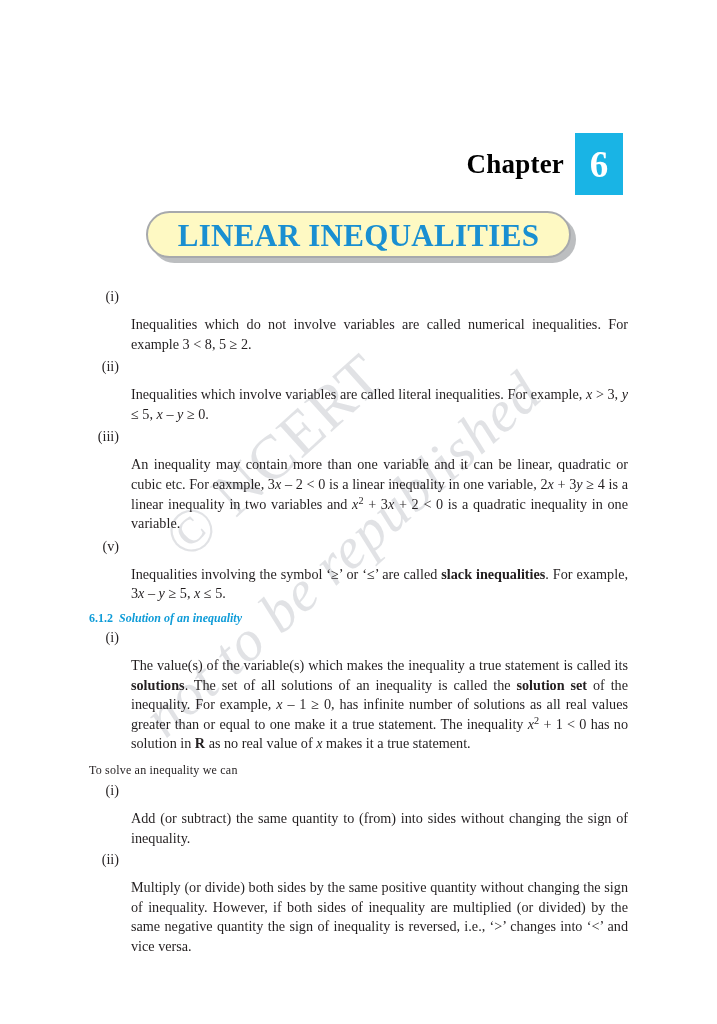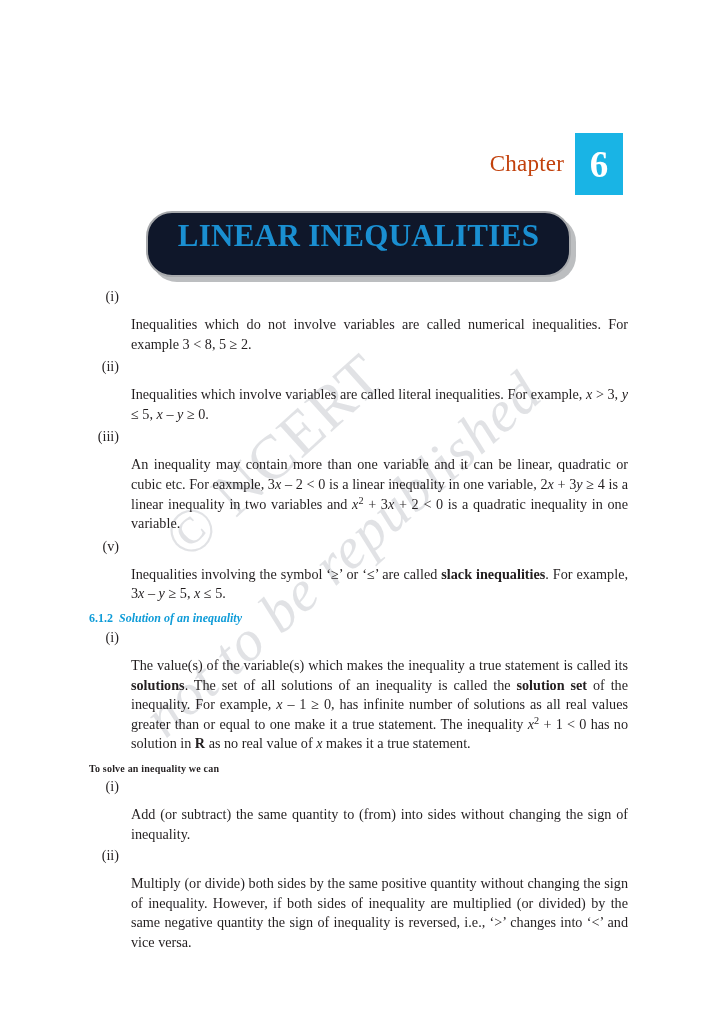--- a/index.html
+++ b/index.html
@@ -60,23 +60,23 @@
   .chapter-head {
     position: absolute;
     right: 94px;
     top: 133px;
     display: flex;
     align-items: center;
     gap: 11px;
   }
   .chapter-word {
     font-family: "Liberation Serif", serif;
-    font-weight: normal;
-    font-size: 23px;
-    color: #c2410c;
+    font-weight: bold;
+    font-size: 27px;
+    color: #000000;
     letter-spacing: .2px;
   }
   .chapter-num-box {
     width: 48px;
     height: 62px;
     background: #19b4e5;
     display: flex;
     align-items: center;
     justify-content: center;
   }
@@ -94,22 +94,22 @@
     left: 0;
     right: 0;
     top: 211px;
     display: flex;
     justify-content: center;
   }
   .title-banner {
     position: relative;
     border: 2px solid #a7a9ac;
     border-radius: 26px;
-    padding: 4px 30px 19px 30px;
-    background: #0f172a;
+    padding: 4px 30px 0 30px;
+    background: #fef9c3;
     box-shadow: 5px 5px 0 0 #bcbec0;
   }
   .title-text {
     font-family: "Liberation Serif", serif;
     font-weight: bold;
     font-size: 31px;
     color: #1a8fd1;
     letter-spacing: .3px;
     white-space: nowrap;
     line-height: 1.25;
@@ -149,22 +149,22 @@
     margin: 0 0 2px 0;
     text-align: justify;
     text-justify: inter-word;
   }
   .para .lead {
     font-weight: bold;
     color: #0f9cd8;
   }
 
   .h-bold-inline {
-    font-size: 10px;
-    font-weight: bold;
+    font-size: 12px;
+    font-weight: normal;
     margin: 9px 0 3px 0;
     letter-spacing: .2px;
   }
 
   
   ol.rlist {
     list-style: none;
     margin: 1px 0 0 0;
     padding: 0;
   }

